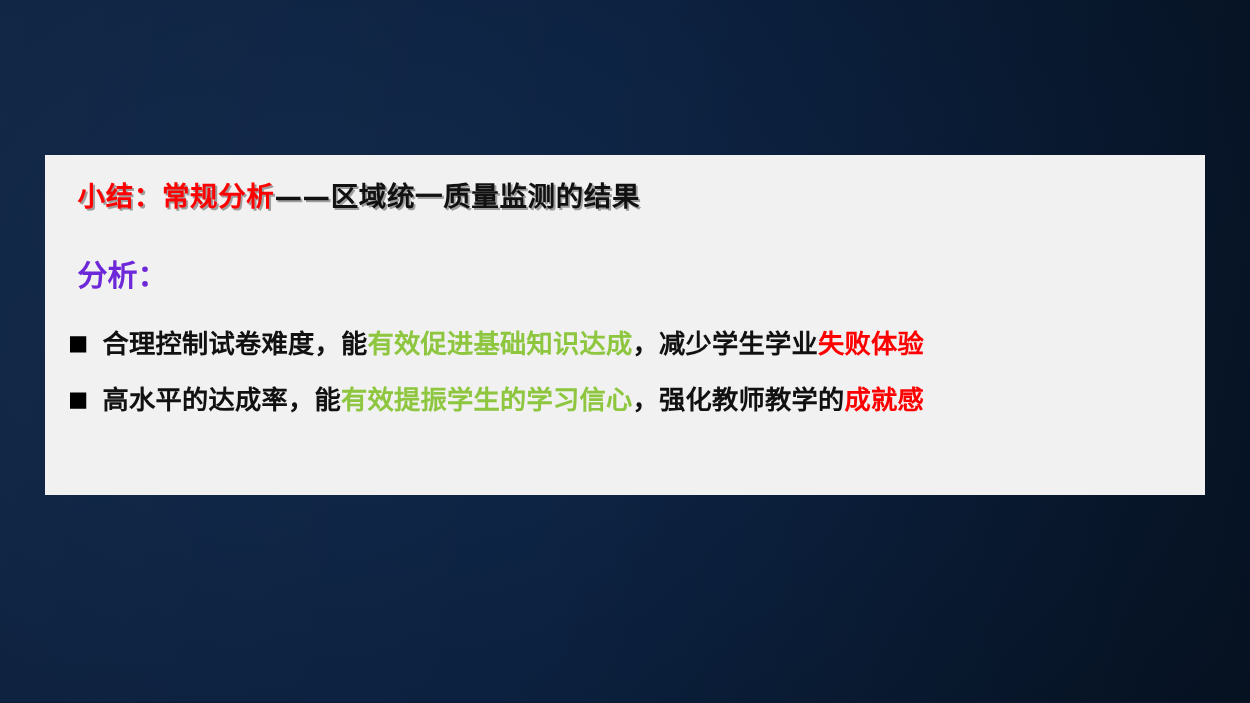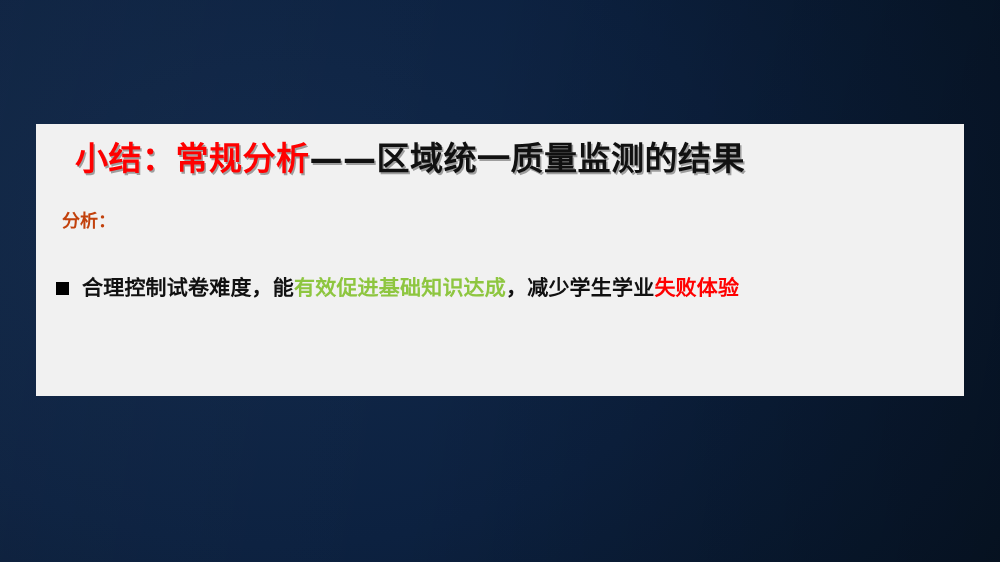--- a/index.html
+++ b/index.html
@@ -43,49 +43,48 @@
     height: 272px;
     background: #f1f1f1;
     z-index: 2;
   }
 
   
   .card-title {
     position: absolute;
     left: 26px;
     top: 12px;
-    font-size: 33px;
+    font-size: 22px;
     font-weight: bold;
     letter-spacing: 0.5px;
     white-space: nowrap;
     line-height: 46px;
     text-shadow: 1.5px 1.5px 0 rgba(90,90,90,0.55);
-    margin-left: 13px;
   }
   .t-red   { color: #ff0000; }
   .t-black { color: #111111; }
   .t-green { color: #8ec640; }
 
   
   .analysis-label {
     position: absolute;
     left: 26px;
     top: 84px;
-    font-size: 18px;
+    font-size: 24px;
     font-weight: bold;
-    color: #c2410c;
+    color: #6d28d9;
     line-height: 26px;
     white-space: nowrap;
   }
 
   
   .bullet-list {
     position: absolute;
     left: 20px;
-    top: 141px;
+    top: 128px;
     width: 900px;
     margin: 0;
     padding: 0;
     list-style: none;
   }
   .bullet-item {
     display: flex;
     align-items: center;
     height: 45px;
     white-space: nowrap;
@@ -122,19 +121,23 @@
 
     <div class="analysis-label">分析：</div>
 
     <ul class="bullet-list">
 
       <li class="bullet-item">
         <span class="bullet-marker"></span>
         <span class="bullet-text"><span class="t-black">合理控制试卷难度，能</span><span class="t-green">有效促进基础知识达成</span><span class="t-black">，减少学生学业</span><span class="t-red">失败体验</span></span>
       </li>
 
+      <li class="bullet-item">
+        <span class="bullet-marker"></span>
+        <span class="bullet-text"><span class="t-black">高水平的达成率，能</span><span class="t-green">有效提振学生的学习信心</span><span class="t-black">，强化教师教学的</span><span class="t-red">成就感</span></span>
+      </li>
 
 
     </ul>
 
   </div>
 
 </div>
 
 </body></html>

